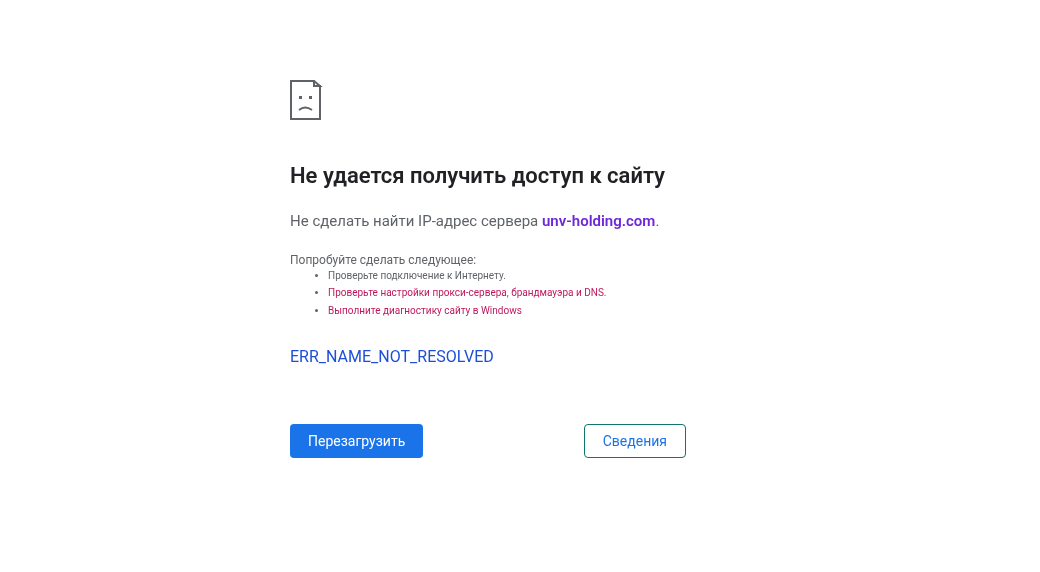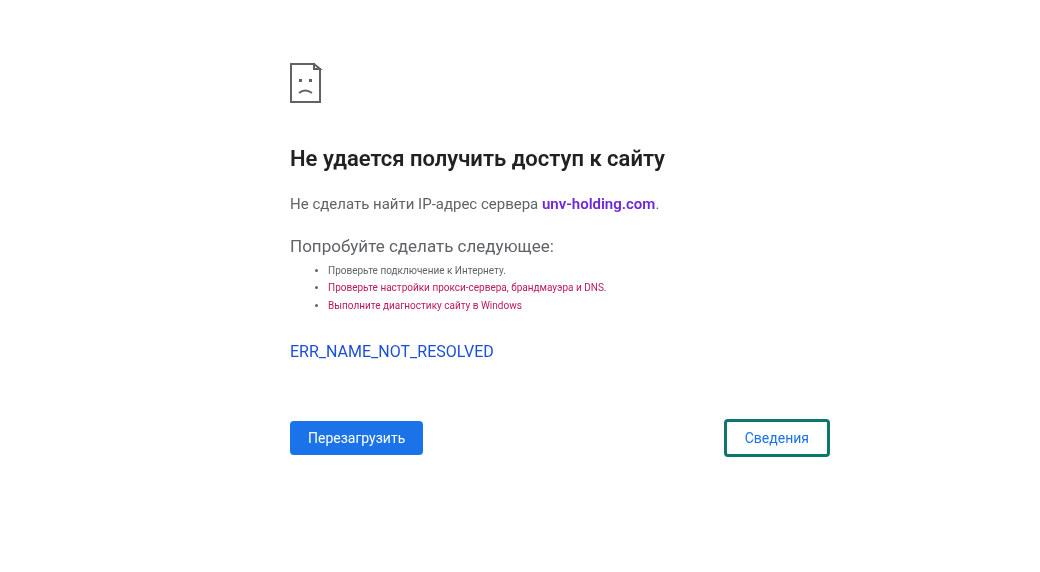--- a/index.html
+++ b/index.html
@@ -11,21 +11,21 @@
       font-family: 'Segoe UI', Roboto, Arial, sans-serif;
       background: #ffffff;
       color: #202124;
       width: 1040px;
       height: 572px;
       position: relative;
     }
     .container {
       position: absolute;
       left: 290px;
-      top: 63px;
+      top: 80px;
       width: 460px;
     }
     .icon-box {
       margin-bottom: 38px;
     }
     h1 {
       font-size: 22px;
       font-weight: 600;
       color: #202124;
       margin-bottom: 18px;
@@ -35,23 +35,23 @@
       font-size: 15px;
       color: #5f6368;
       line-height: 1.6;
       margin-bottom: 20px;
     }
     .message strong {
       color: #6d28d9;
       font-weight: 600;
     }
     .suggest-label {
-      font-size: 17px;
+      font-size: 12px;
       color: #5f6368;
-      margin-bottom: 6px;
+      margin-bottom: 0;
     }
     ul.suggestions {
       list-style: disc;
       padding-left: 38px;
       margin-bottom: 28px;
     }
     ul.suggestions li {
       font-size: 10px;
       color: #5f6368;
       line-height: 1.75;
@@ -62,36 +62,36 @@
     }
     .error-code {
       font-size: 16px;
       color: #1d4ed8;
       margin-bottom: 58px;
     }
     .button-row {
       display: flex;
       justify-content: space-between;
       align-items: center;
-      width: 540px;
+      width: 396px;
     }
     .btn-primary {
       background: #1a73e8;
       color: #fff;
       border: none;
       border-radius: 4px;
       padding: 9px 18px;
       font-size: 14px;
       font-family: inherit;
       cursor: pointer;
     }
     .btn-secondary {
       background: #fff;
       color: #1a73e8;
-      border: 3px solid #0f766e;
+      border: 1px solid #0f766e;
       border-radius: 4px;
       padding: 8px 18px;
       font-size: 14px;
       font-family: inherit;
       cursor: pointer;
     }
   </style>
 </head>
 <body>
 

